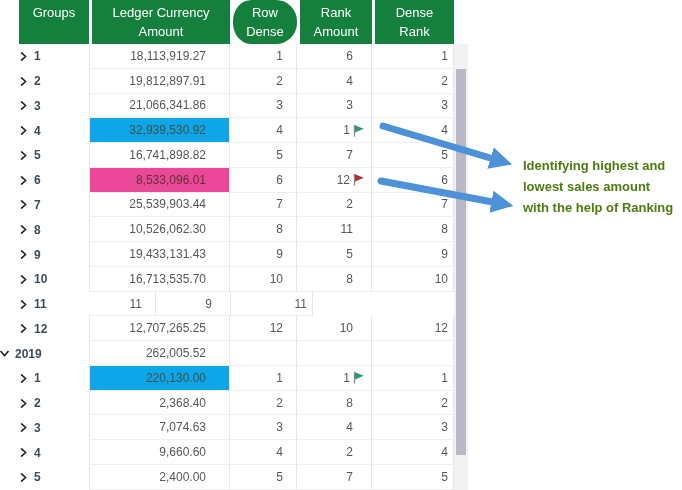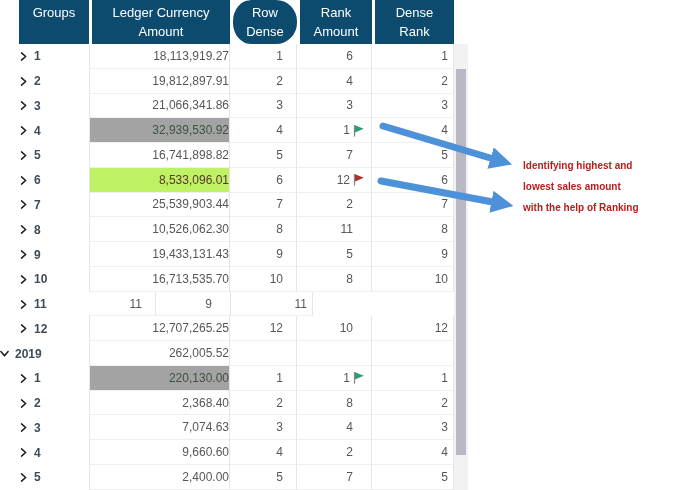--- a/index.html
+++ b/index.html
@@ -4,55 +4,55 @@
 <style>
   html,body { margin:0; padding:0; }
   body {
     width:682px; height:490px; position:relative; overflow:hidden;
     background:#ffffff; font-family:"Liberation Sans", sans-serif;
   }
   
   .grid { position:absolute; left:0; top:0; width:468px; }
   .hrow { display:flex; height:44px; }
   .hcell {
-    box-sizing:border-box; background:#0c4a6e; color:#fff; font-size:13px;
+    box-sizing:border-box; background:#15803d; color:#fff; font-size:13px;
     display:flex; flex-direction:column; align-items:center; padding-top:3px;
     line-height:19px; white-space:nowrap;
   }
   .hc0 { width:89px;  border-left:19px solid #fff; }
   .hc1 { width:141px; border-left:3px  solid #fff; }
   .hc2 { width:67px;  border-left:3px  solid #fff;border-radius:21px; }
   .hc3 { width:75px;  border-left:3px  solid #fff; }
   .hc4 { width:82px;  border-left:3px  solid #fff;align-items:center; }
   .row { display:flex; height:24.78px; }
   .cell {
     box-sizing:border-box; font-size:12px; color:#575757;
     display:flex; align-items:center; justify-content:flex-end; white-space:nowrap;
   }
   .c-g { width:89px;  justify-content:flex-start; }
   .c-a { width:141px; border-left:1px solid #e6e6e6; border-right:1px solid #e6e6e6;
-         border-bottom:1px solid #efefef; padding-right:0; }
+         border-bottom:1px solid #efefef; padding-right:23px; }
   .c-r { width:67px;  border-right:1px solid #e6e6e6; border-bottom:1px solid #efefef; padding-right:13px; }
   .c-k { width:75px;  border-right:1px solid #e6e6e6; border-bottom:1px solid #efefef; padding-right:4px; }
   .c-d { width:82px;  border-right:1px solid #e6e6e6; border-bottom:1px solid #efefef; padding-right:5px; }
-  .hl-green { background:#a3a3a3; color:#3e5340; }
-  .hl-red   { background:#bef264; color:#5a3330; }
+  .hl-green { background:#0ea5e9; color:#3e5340; }
+  .hl-red   { background:#ec4899; color:#5a3330; }
   .chev { display:inline-flex; margin-right:6px; flex:none; }
   .chev.down { transform:rotate(90deg); }
   .glabel { font-weight:bold; color:#3e4c59; font-size:12px; }
   .flagslot { display:inline-flex; justify-content:flex-start; align-items:center;
               width:15px; flex:none; margin-left:2px; }
   .flagslot.empty { width:12px; }
   
   .sb-track { position:absolute; left:454px; top:44px; width:14px; height:446px; background:#f2f2f5; }
   .sb-thumb { position:absolute; left:456px; top:69px; width:10px; height:386px; background:#b8b9c4; }
   
   .annotation {
-    position:absolute; left:523px; top:155px; font-size:10px; font-weight:bold;
-    color:#b91c1c; line-height:21px; white-space:nowrap;
+    position:absolute; left:523px; top:155px; font-size:13px; font-weight:bold;
+    color:#4d7c0f; line-height:21px; white-space:nowrap;
   }
   .arrows { position:absolute; left:0; top:0; width:682px; height:490px; pointer-events:none; }
 </style>
 </head>
 <body>
 
 <div class="grid">
   <div class="hrow">
     <div class="hcell hc0">
       <span>Groups</span>

